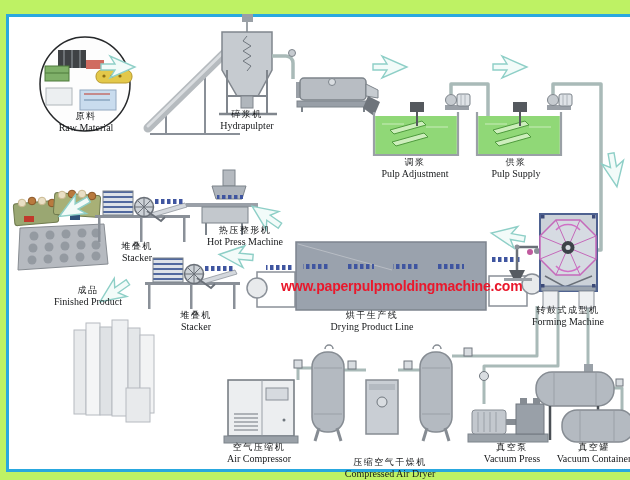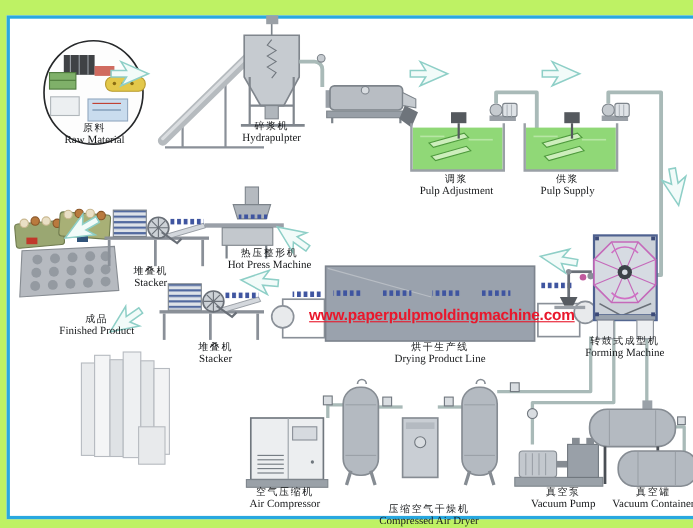--- a/index.html
+++ b/index.html
@@ -6,21 +6,21 @@
   .stage{position:relative;width:630px;height:480px;overflow:hidden;
          background:#bef264;font-family:"Liberation Sans",sans-serif;}
   .frame{position:absolute;left:6px;top:14px;width:632px;height:458px;
          box-sizing:border-box;border:3px solid #29a8df;background:#ffffff;}
   svg.art{position:absolute;left:0;top:0;}
   .lbl{position:absolute;text-align:center;color:#17191b;line-height:1.18;z-index:5;}
   .lbl .zh{display:block;font-size:9px;letter-spacing:1.5px;}
   .lbl .en{display:block;font-size:10px;font-family:Liberation Serif, serif;}
   .wm{position:absolute;left:281px;top:278px;width:232px;text-align:center;
       font-weight:bold;font-size:14px;color:#e9182c;white-space:nowrap;z-index:6;
-      letter-spacing:-0.2px;text-decoration:underline;}
+      letter-spacing:-0.2px;}
   .arr{fill:#f2fbf9;stroke:#8ecfc7;stroke-width:1.4;}
   .pipe{fill:none;stroke:#a9bab8;stroke-width:3.5;stroke-linejoin:round;}
   .pipe2{fill:none;stroke:#a9bab8;stroke-width:3;stroke-linejoin:round;}
 </style>
 </head>
 <body>
 
 <div class="stage">
   <div class="frame"></div>
 
@@ -345,39 +345,39 @@
     <span class="en">Stacker</span>
   </div>
   <div class="lbl" style="left:183px;top:225px;width:124px">
     <span class="zh">热压整形机</span>
     <span class="en">Hot Press Machine</span>
   </div>
   <div class="lbl" style="left:158px;top:310px;width:76px">
     <span class="zh">堆叠机</span>
     <span class="en">Stacker</span>
   </div>
-  <div class="lbl" style="left:344px;top:310px;width:112px">
+  <div class="lbl" style="left:316px;top:310px;width:112px">
     <span class="zh">烘干生产线</span>
     <span class="en">Drying Product Line</span>
   </div>
   <div class="lbl" style="left:516px;top:305px;width:104px">
     <span class="zh">转鼓式成型机</span>
     <span class="en">Forming Machine</span>
   </div>
   <div class="lbl" style="left:212px;top:442px;width:94px">
     <span class="zh">空气压缩机</span>
     <span class="en">Air Compressor</span>
   </div>
   <div class="lbl" style="left:328px;top:457px;width:124px">
     <span class="zh">压缩空气干燥机</span>
     <span class="en">Compressed Air Dryer</span>
   </div>
   <div class="lbl" style="left:468px;top:442px;width:88px">
     <span class="zh">真空泵</span>
-    <span class="en">Vacuum Pump</span>
+    <span class="en">Vacuum Press</span>
   </div>
   <div class="lbl" style="left:546px;top:442px;width:96px">
     <span class="zh">真空罐</span>
     <span class="en">Vacuum Container</span>
   </div>
 
   <div class="wm">www.paperpulpmoldingmachine.com</div>
 </div>
 
 </body></html>

